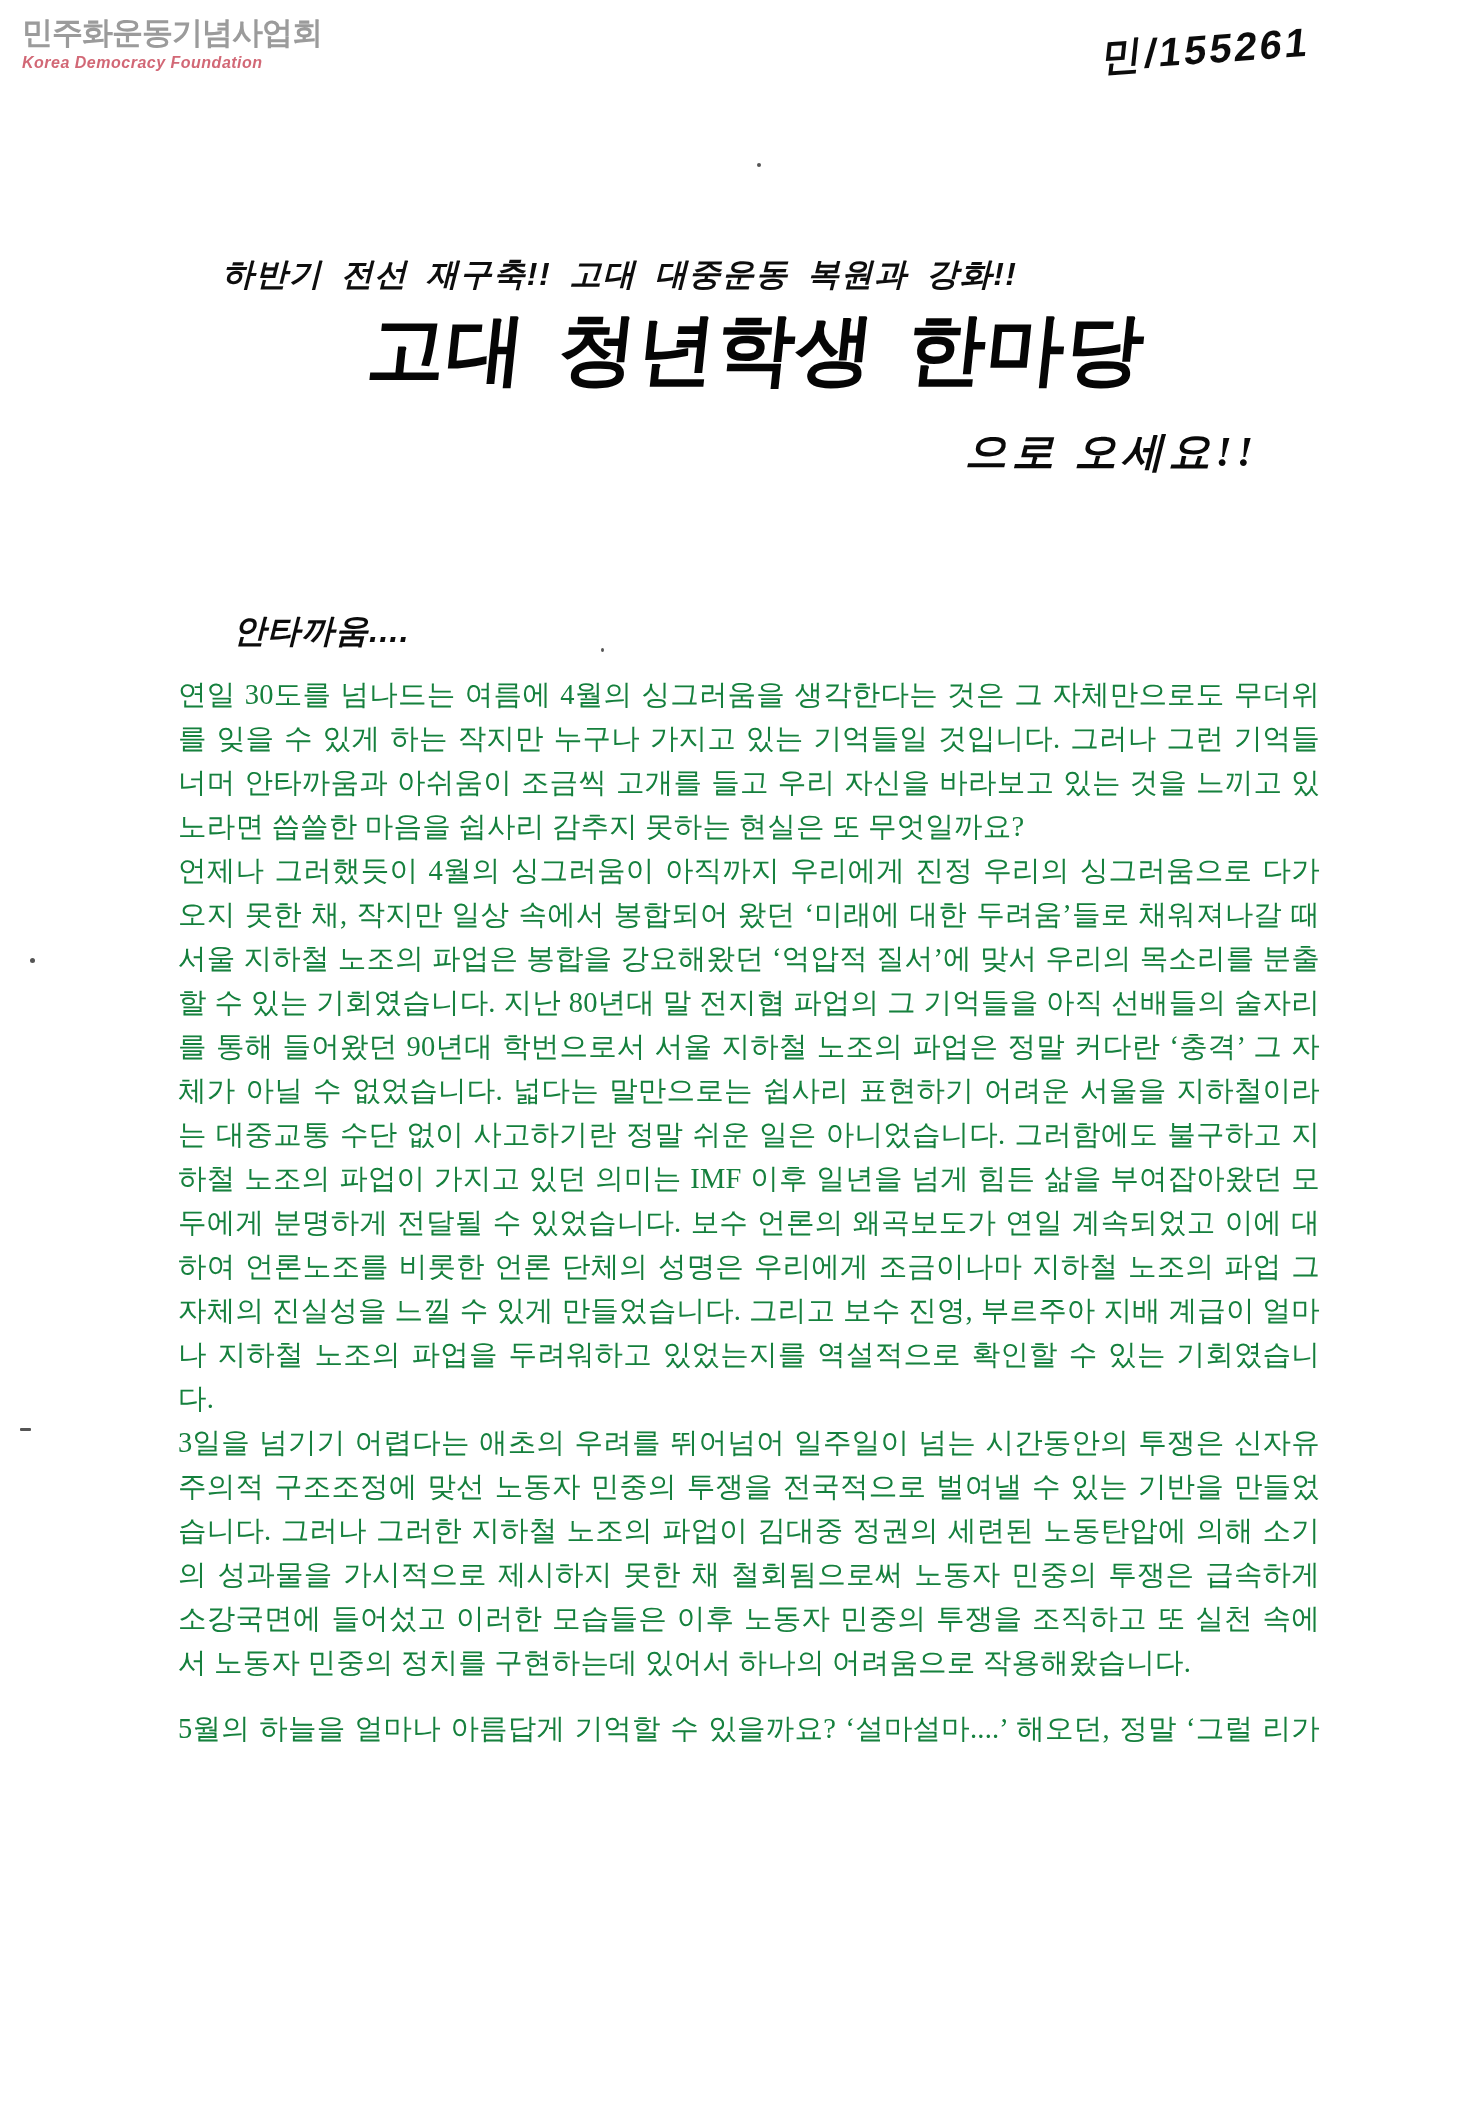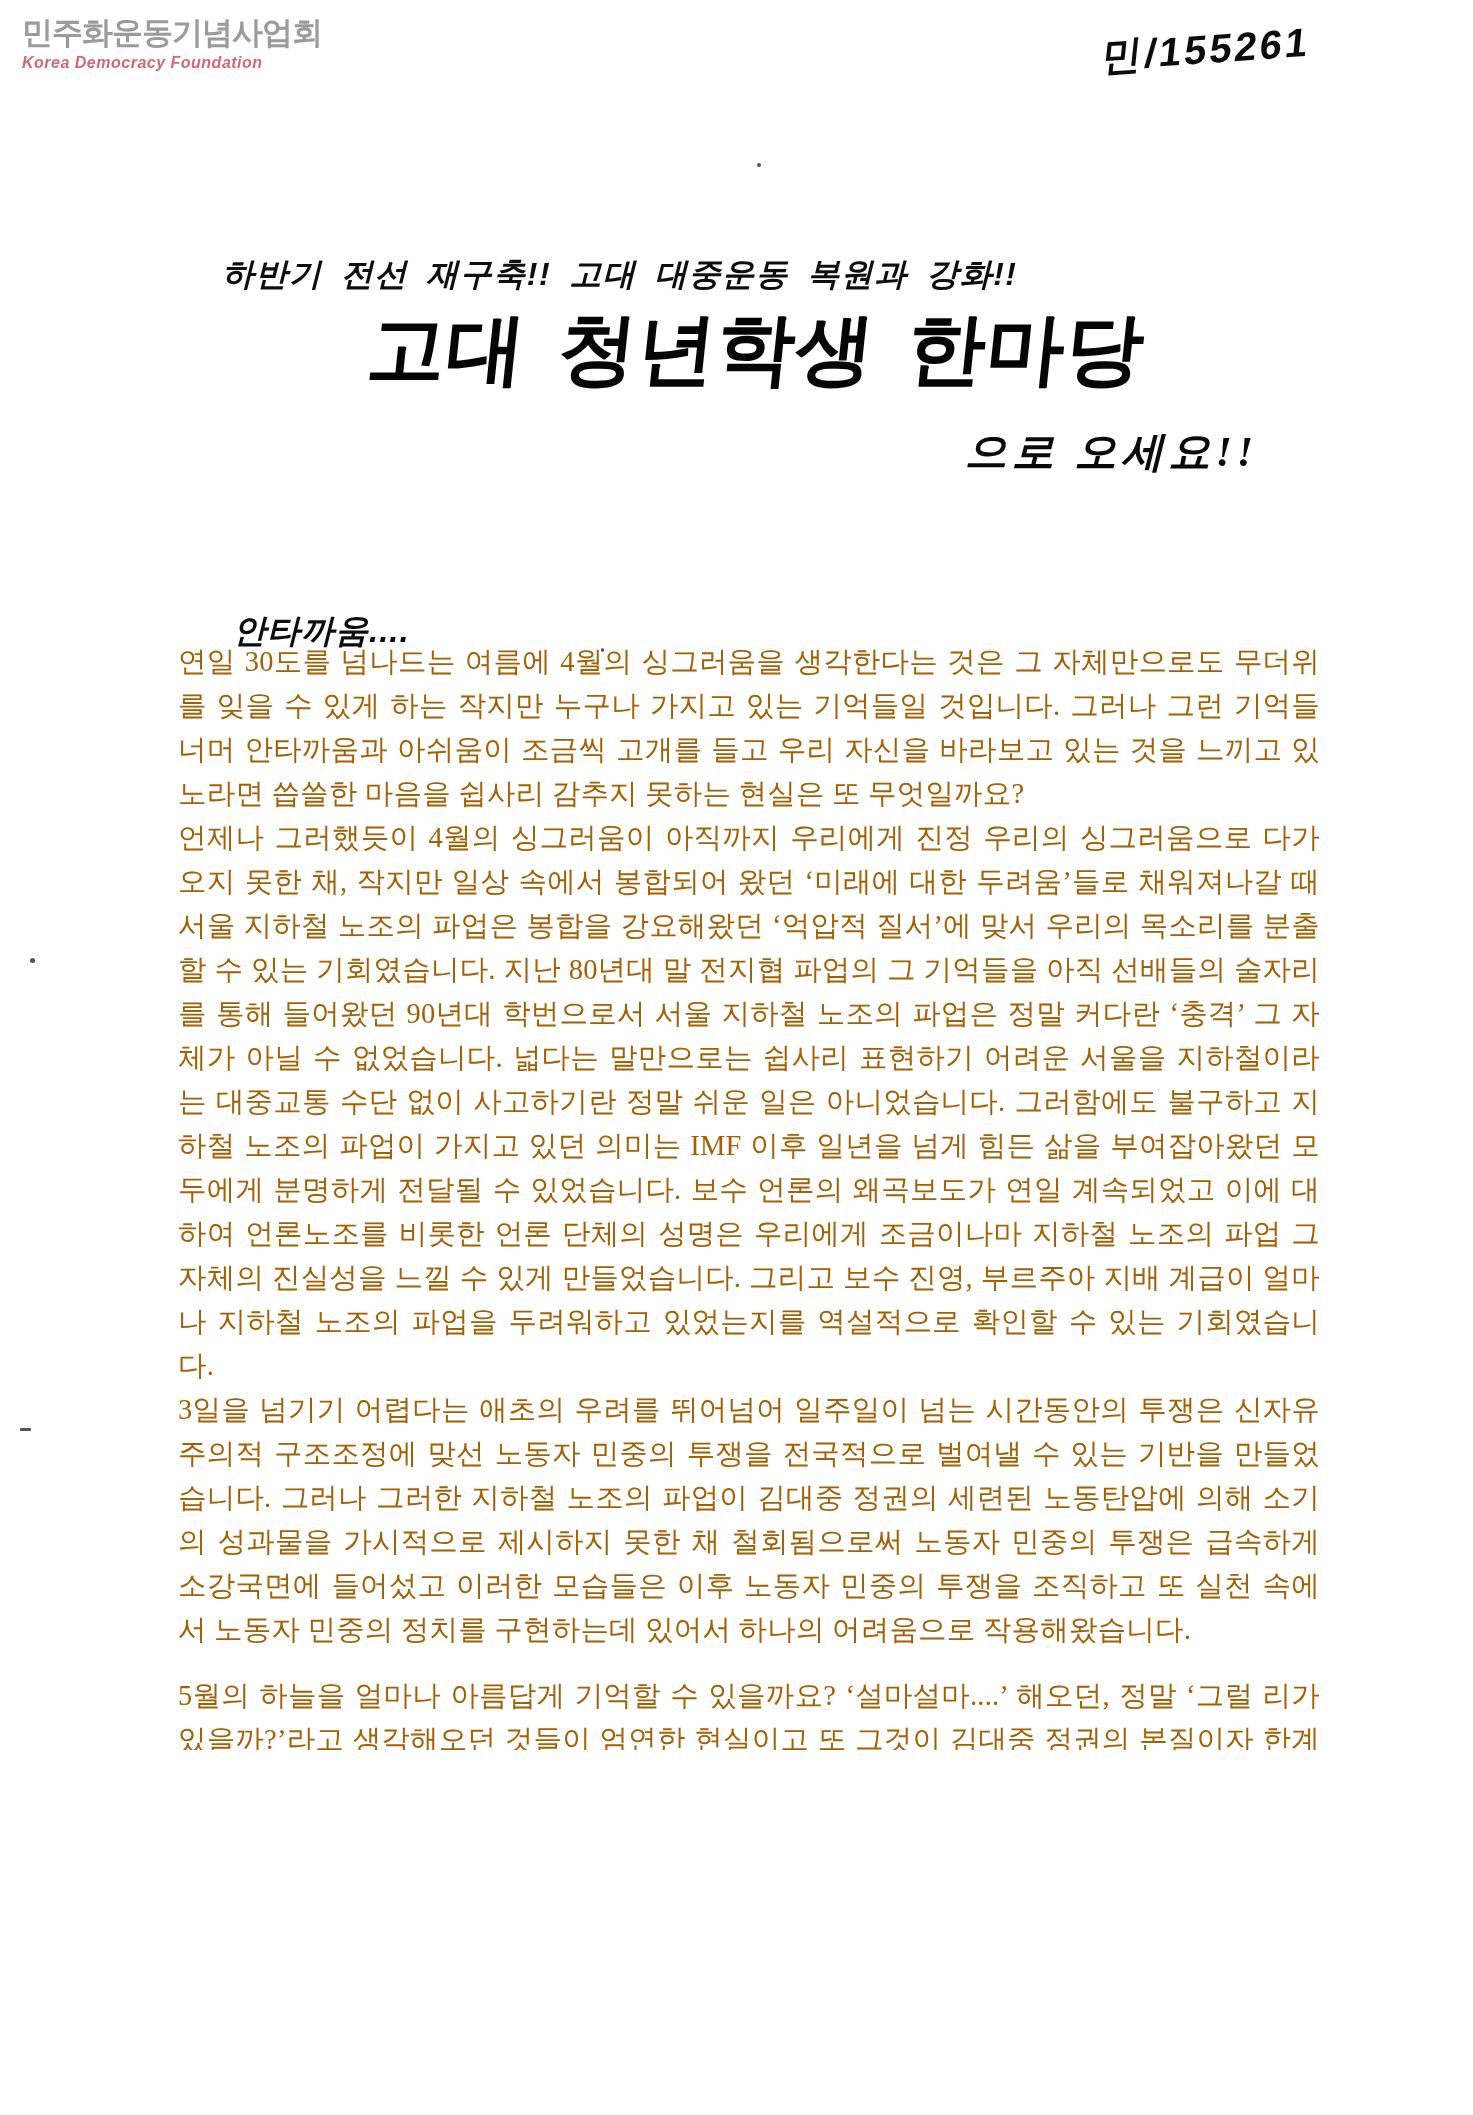--- a/index.html
+++ b/index.html
@@ -100,29 +100,29 @@
     margin: 17px;
     font-family: "Liberation Sans", "DejaVu Sans", sans-serif;
     font-weight: 800;
     font-style: italic;
     font-size: 33px;
     letter-spacing: 1px;
     color: #0c0c0c;
   }
   .content {
     position: absolute;
-    left: 178px; top: 640px;
+    left: 178px; top: 673px;
     width: 1142px;
     font-size: 28.5px;
     line-height: 44px;
     text-align: justify;
     text-justify: inter-character;
     word-break: break-all;
     letter-spacing: 0.2px;
-    color: #a16207;
+    color: #15803d;
   }
   .content p { margin: 0; }
   .content p.gap-before { margin-top: 22px; }
 
   
   .speck {
     position: absolute;
     background: #555;
     border-radius: 50%;
   }

